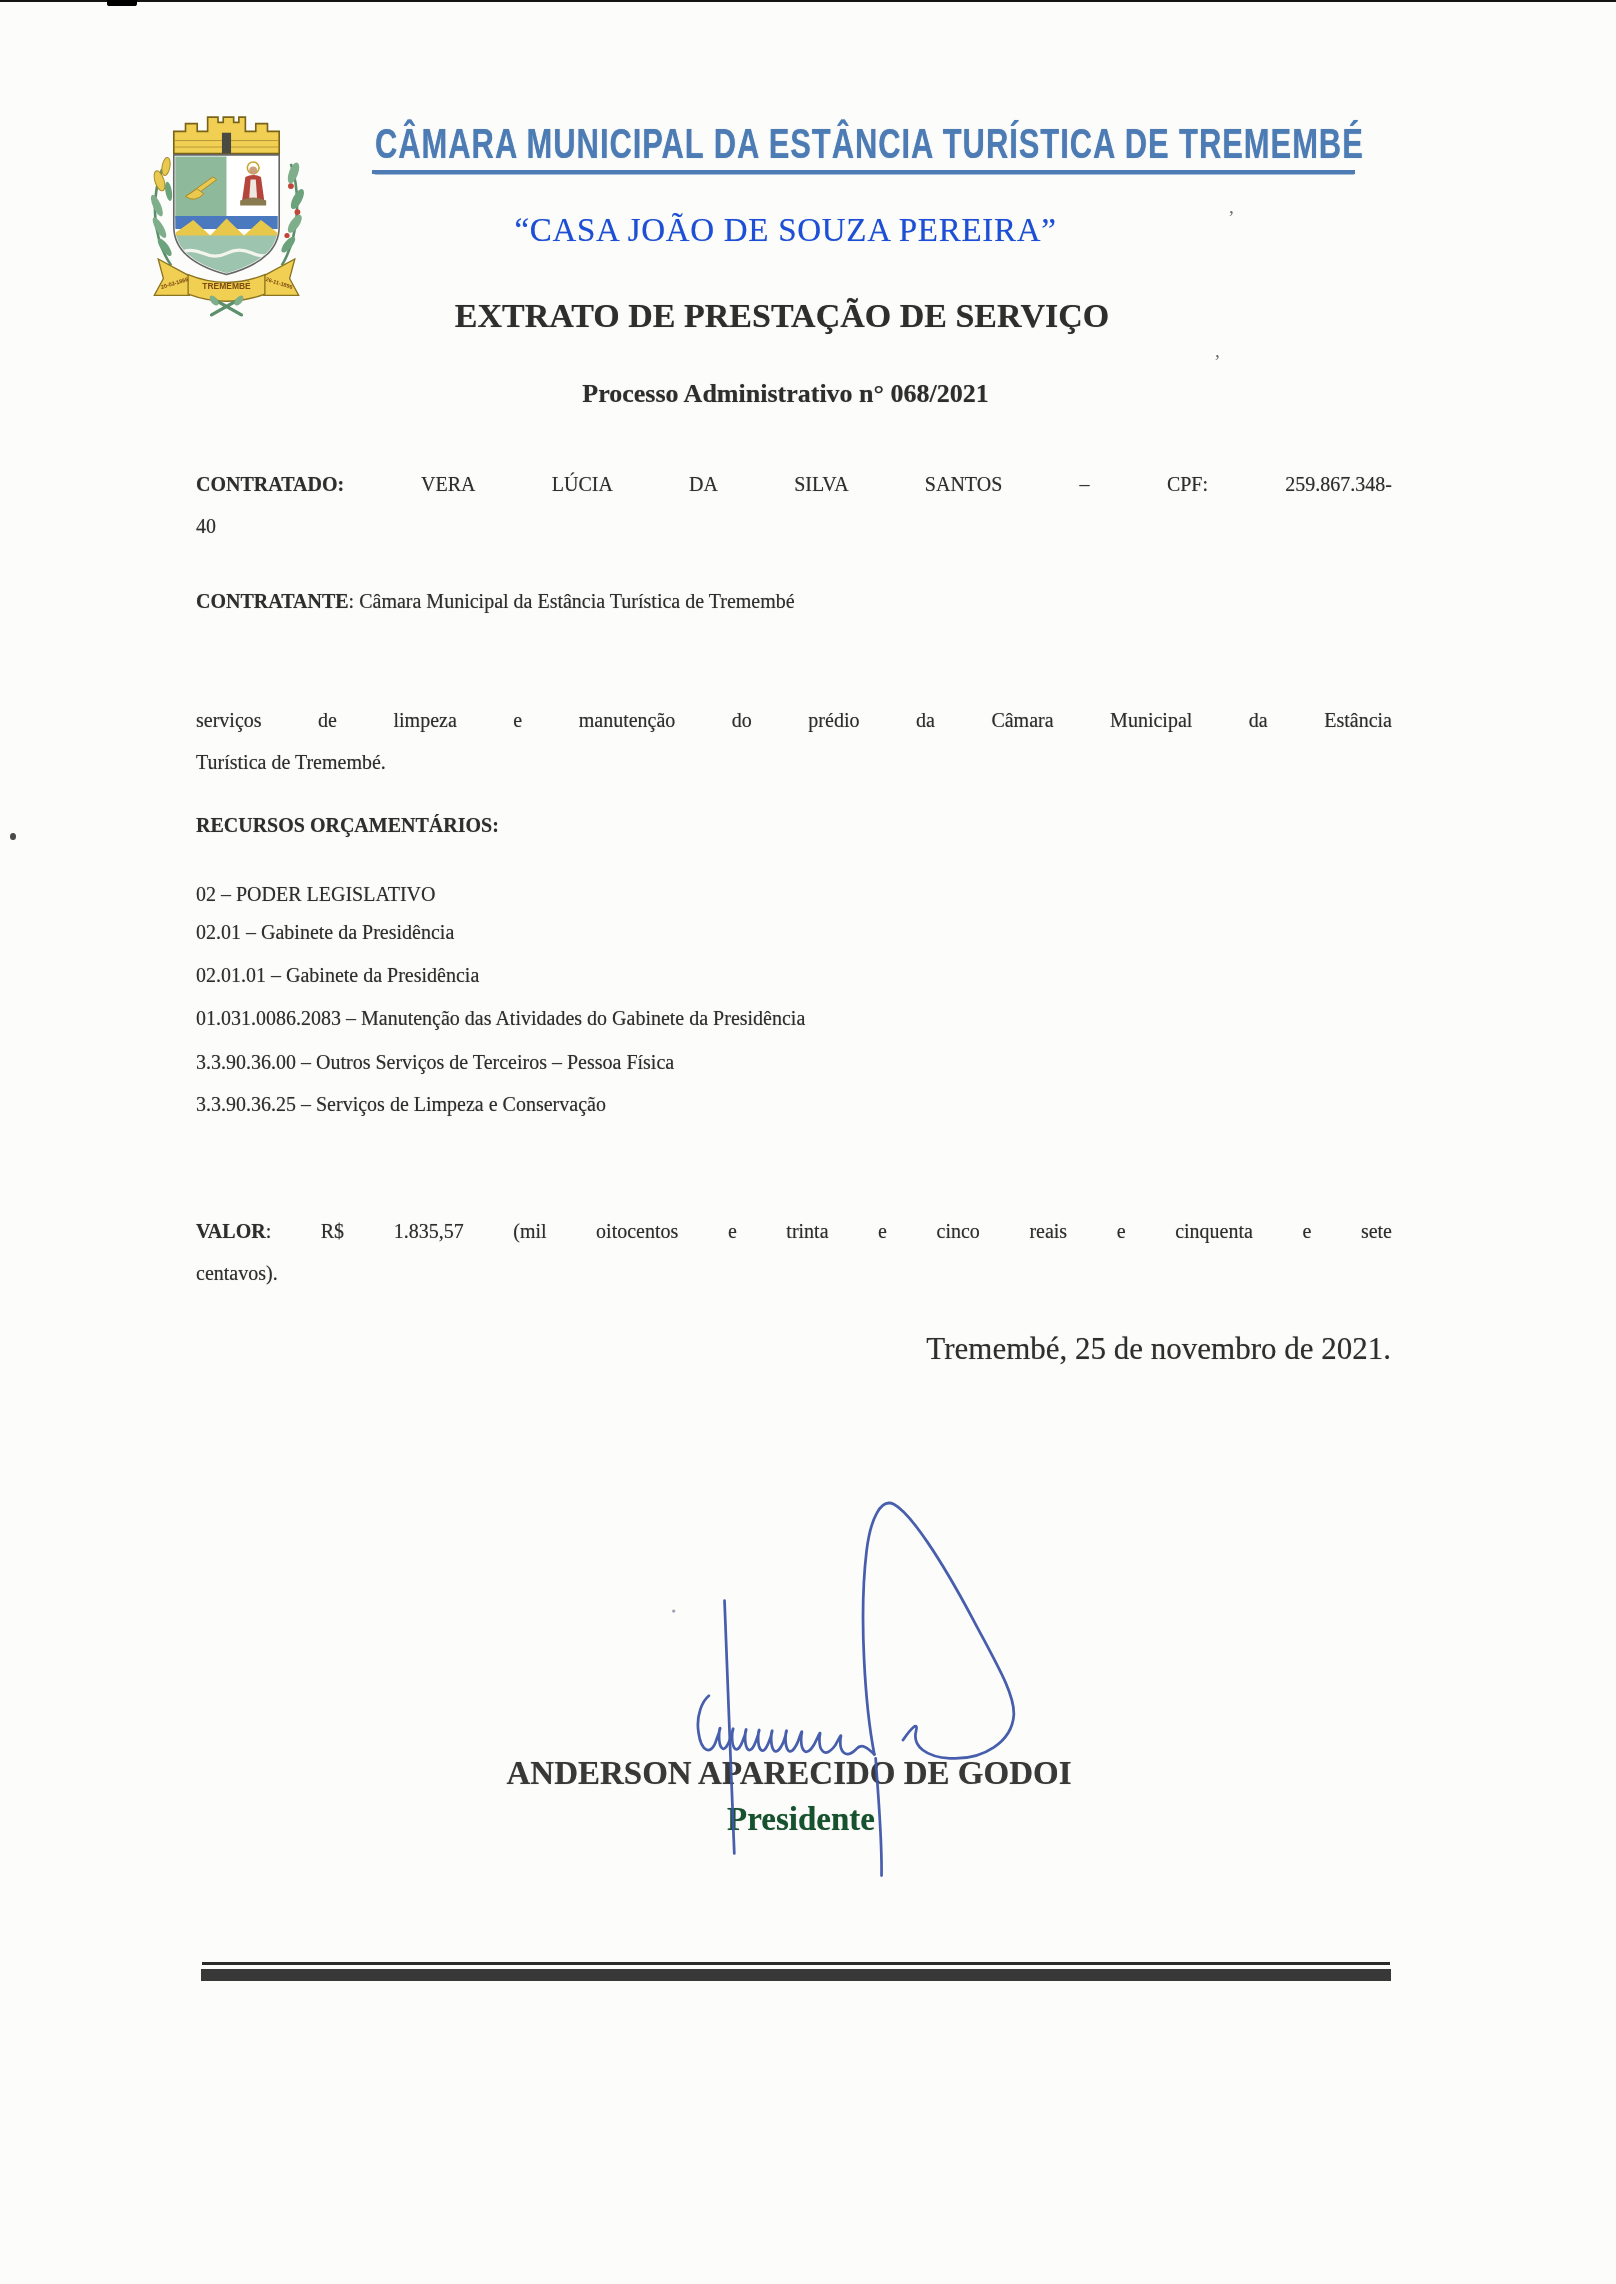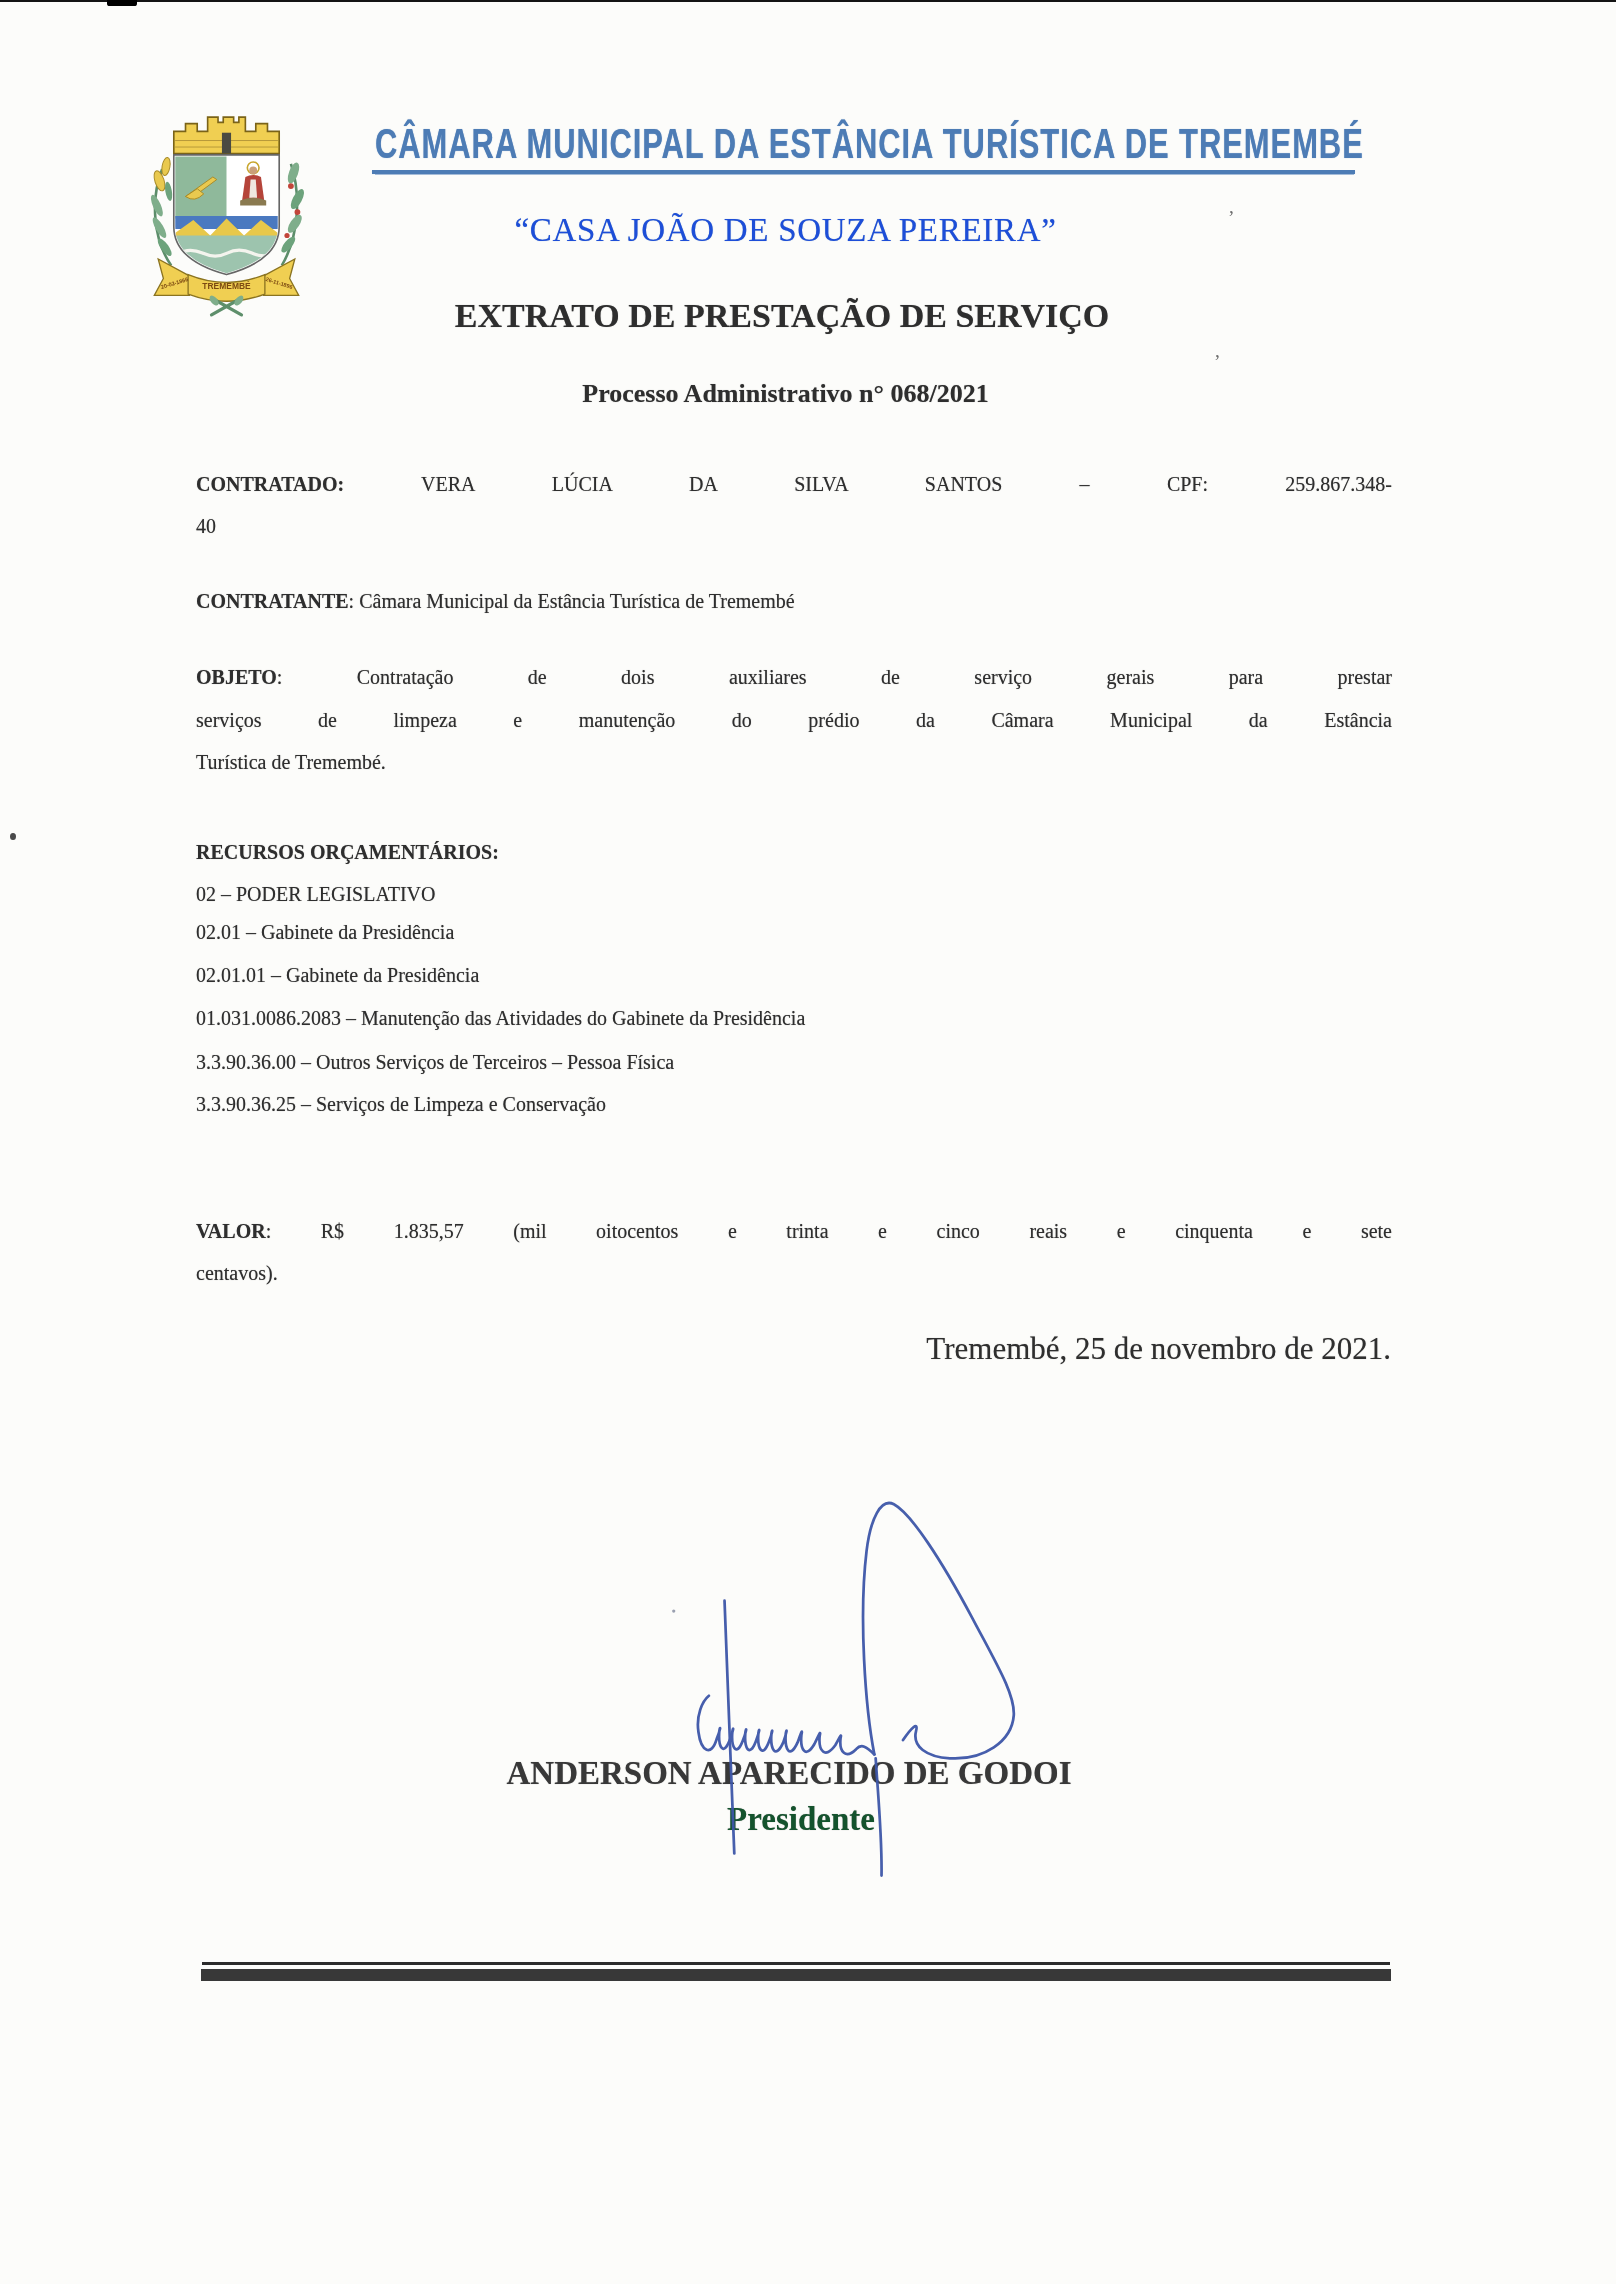--- a/index.html
+++ b/index.html
@@ -113,27 +113,24 @@
 
   <div class="abs body-line just ink" style="top:463px;">
     <span class="b">CONTRATADO:</span><span> VERA LÚCIA DA SILVA SANTOS – CPF: 259.867.348-</span>
   </div>
   <div class="abs body-line ink" style="top:505px;">40</div>
 
   <div class="abs body-line ink" style="top:580px;">
     <span class="b">CONTRATANTE</span><span>: Câmara Municipal da Estância Turística de Tremembé</span>
   </div>
 
-  <div class="abs body-line just ink" style="top:656px;">
-    <span class="b">OBJETO</span><span>: Contratação de dois auxiliares de serviço gerais para prestar</span>
-  </div>
   <div class="abs body-line just ink" style="top:699px;">serviços de limpeza e manutenção do prédio da Câmara Municipal da Estância</div>
   <div class="abs body-line ink" style="top:741px;">Turística de Tremembé.</div>
 
-  <div class="abs body-line b ink" style="top:831px;">RECURSOS ORÇAMENTÁRIOS:</div>
+  <div class="abs body-line b ink" style="top:804px;">RECURSOS ORÇAMENTÁRIOS:</div>
   <div class="abs body-line ink" style="top:873px;">02 – PODER LEGISLATIVO</div>
   <div class="abs body-line ink" style="top:911px;">02.01 – Gabinete da Presidência</div>
   <div class="abs body-line ink" style="top:954px;">02.01.01 – Gabinete da Presidência</div>
   <div class="abs body-line ink" style="top:997px;">01.031.0086.2083 – Manutenção das Atividades do Gabinete da Presidência</div>
   <div class="abs body-line ink" style="top:1041px;">3.3.90.36.00 – Outros Serviços de Terceiros – Pessoa Física</div>
   <div class="abs body-line ink" style="top:1083px;">3.3.90.36.25 – Serviços de Limpeza e Conservação</div>
 
   <div class="abs body-line just ink" style="top:1210px;">
     <span class="b">VALOR</span><span>: R$ 1.835,57 (mil oitocentos e trinta e cinco reais e cinquenta e sete</span>
   </div>

